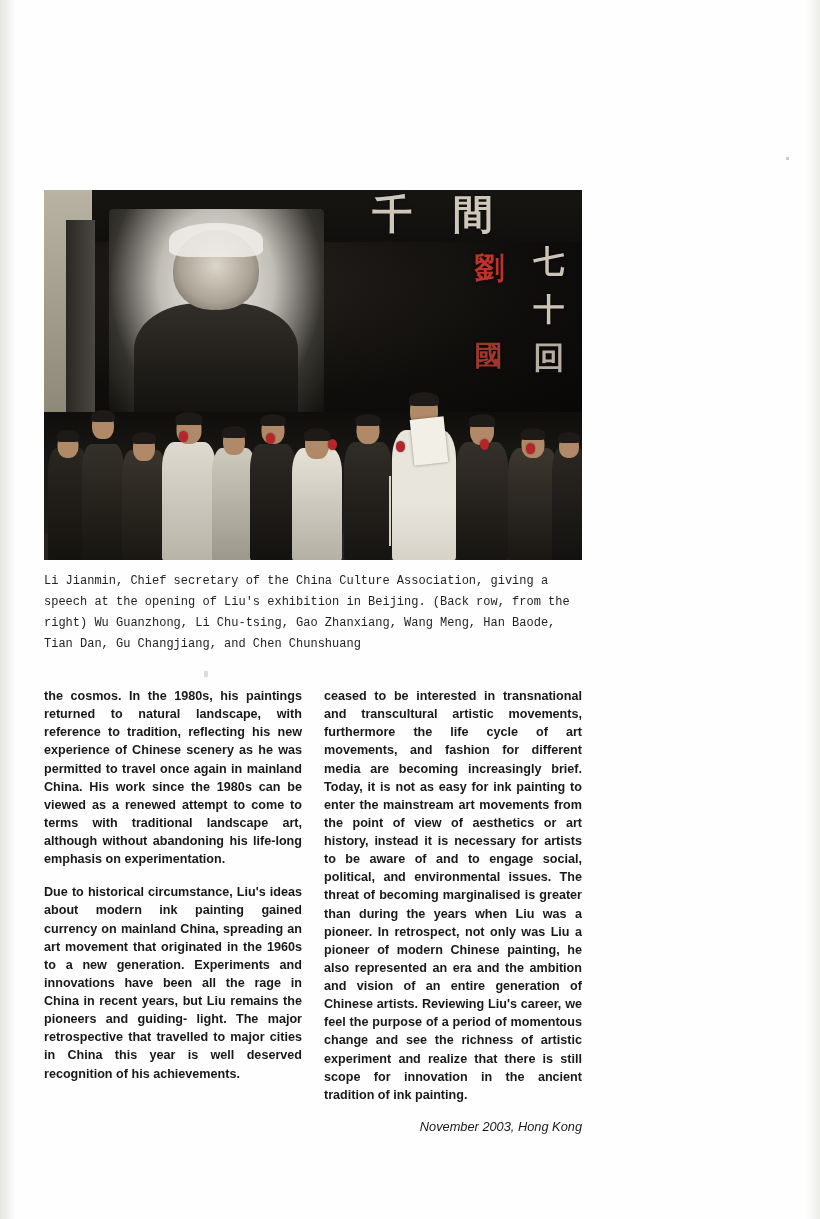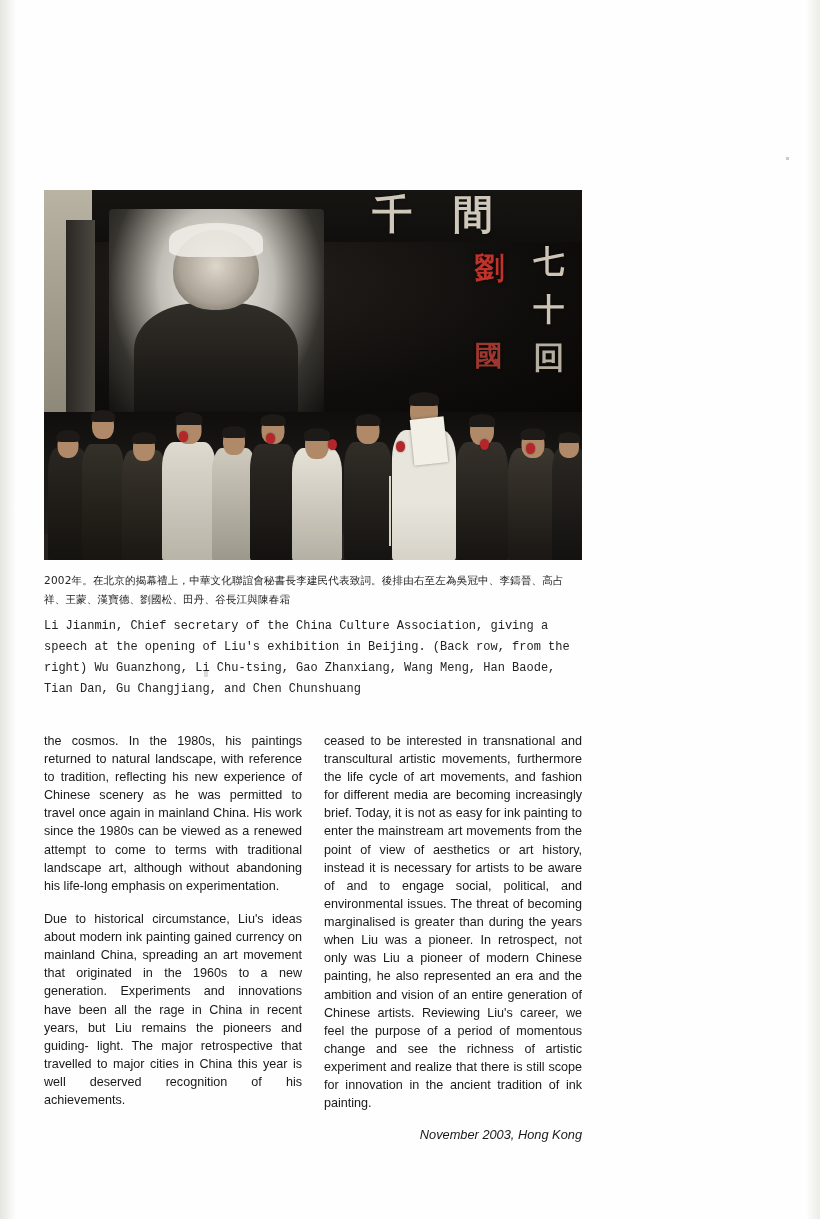--- a/index.html
+++ b/index.html
@@ -231,20 +231,21 @@
   }
   .col p {
     margin: 0 0 15px 0;
     font-size: 12.6px;
     line-height: 1.44;
     text-align: justify;
     text-justify: inter-word;
     font-family: "Liberation Sans", sans-serif;
     color: #191919;
     hyphens: manual;
+    font-weight: bold;
   }
   .col p:last-child { margin-bottom: 0; }
   .signoff {
     margin-top: 0;
     text-align: right;
     font-style: italic;
     font-size: 12.8px;
     font-family: "Liberation Sans", sans-serif;
     color: #191919;
   }
@@ -356,21 +357,20 @@
 
       <div class="ribbon" style="left:135px;bottom:118px;"></div>
       <div class="ribbon" style="left:222px;bottom:116px;"></div>
       <div class="ribbon" style="left:284px;bottom:110px;"></div>
       <div class="ribbon" style="left:352px;bottom:108px;"></div>
       <div class="ribbon" style="left:436px;bottom:110px;"></div>
       <div class="ribbon" style="left:482px;bottom:106px;"></div>
     </div>
 
     <div class="caption">
-      <div class="zh">2002年。在北京的揭幕禮上，中華文化聯誼會秘書長李建民代表致詞。後排由右至左為吳冠中、李鑄晉、高占祥、王蒙、漢寶德、劉國松、田丹、谷長江與陳春霜</div>
       <div class="en">Li Jianmin, Chief secretary of the China Culture Association, giving a speech at the opening of Liu's exhibition in Beijing. (Back row, from the right) Wu Guanzhong, Li Chu-tsing, Gao Zhanxiang, Wang Meng, Han Baode, Tian Dan, Gu Changjiang, and Chen Chunshuang</div>
     </div>
 
     <div class="columns">
       <div class="col">
         <p>the cosmos. In the 1980s, his paintings returned to natural landscape, with reference to tradition, reflecting his new experience of Chinese scenery as he was permitted to travel once again in mainland China. His work since the 1980s can be viewed as a renewed attempt to come to terms with traditional landscape art, although without abandoning his life-long emphasis on experimentation.</p>
         <p>Due to historical circumstance, Liu's ideas about modern ink painting gained currency on mainland China, spreading an art movement that originated in the 1960s to a new generation. Experiments and innovations have been all the rage in China in recent years, but Liu remains the pioneers and guiding- light. The major retrospective that travelled to major cities in China this year is well deserved recognition of his achievements.</p>
       </div>
       <div class="col">
         <p>ceased to be interested in transnational and transcultural artistic movements, furthermore the life cycle of art movements, and fashion for different media are becoming increasingly brief. Today, it is not as easy for ink painting to enter the mainstream art movements from the point of view of aesthetics or art history, instead it is necessary for artists to be aware of and to engage social, political, and environmental issues. The threat of becoming marginalised is greater than during the years when Liu was a pioneer. In retrospect, not only was Liu a pioneer of modern Chinese painting, he also represented an era and the ambition and vision of an entire generation of Chinese artists. Reviewing Liu's career, we feel the purpose of a period of momentous change and see the richness of artistic experiment and realize that there is still scope for innovation in the ancient tradition of ink painting.</p>

